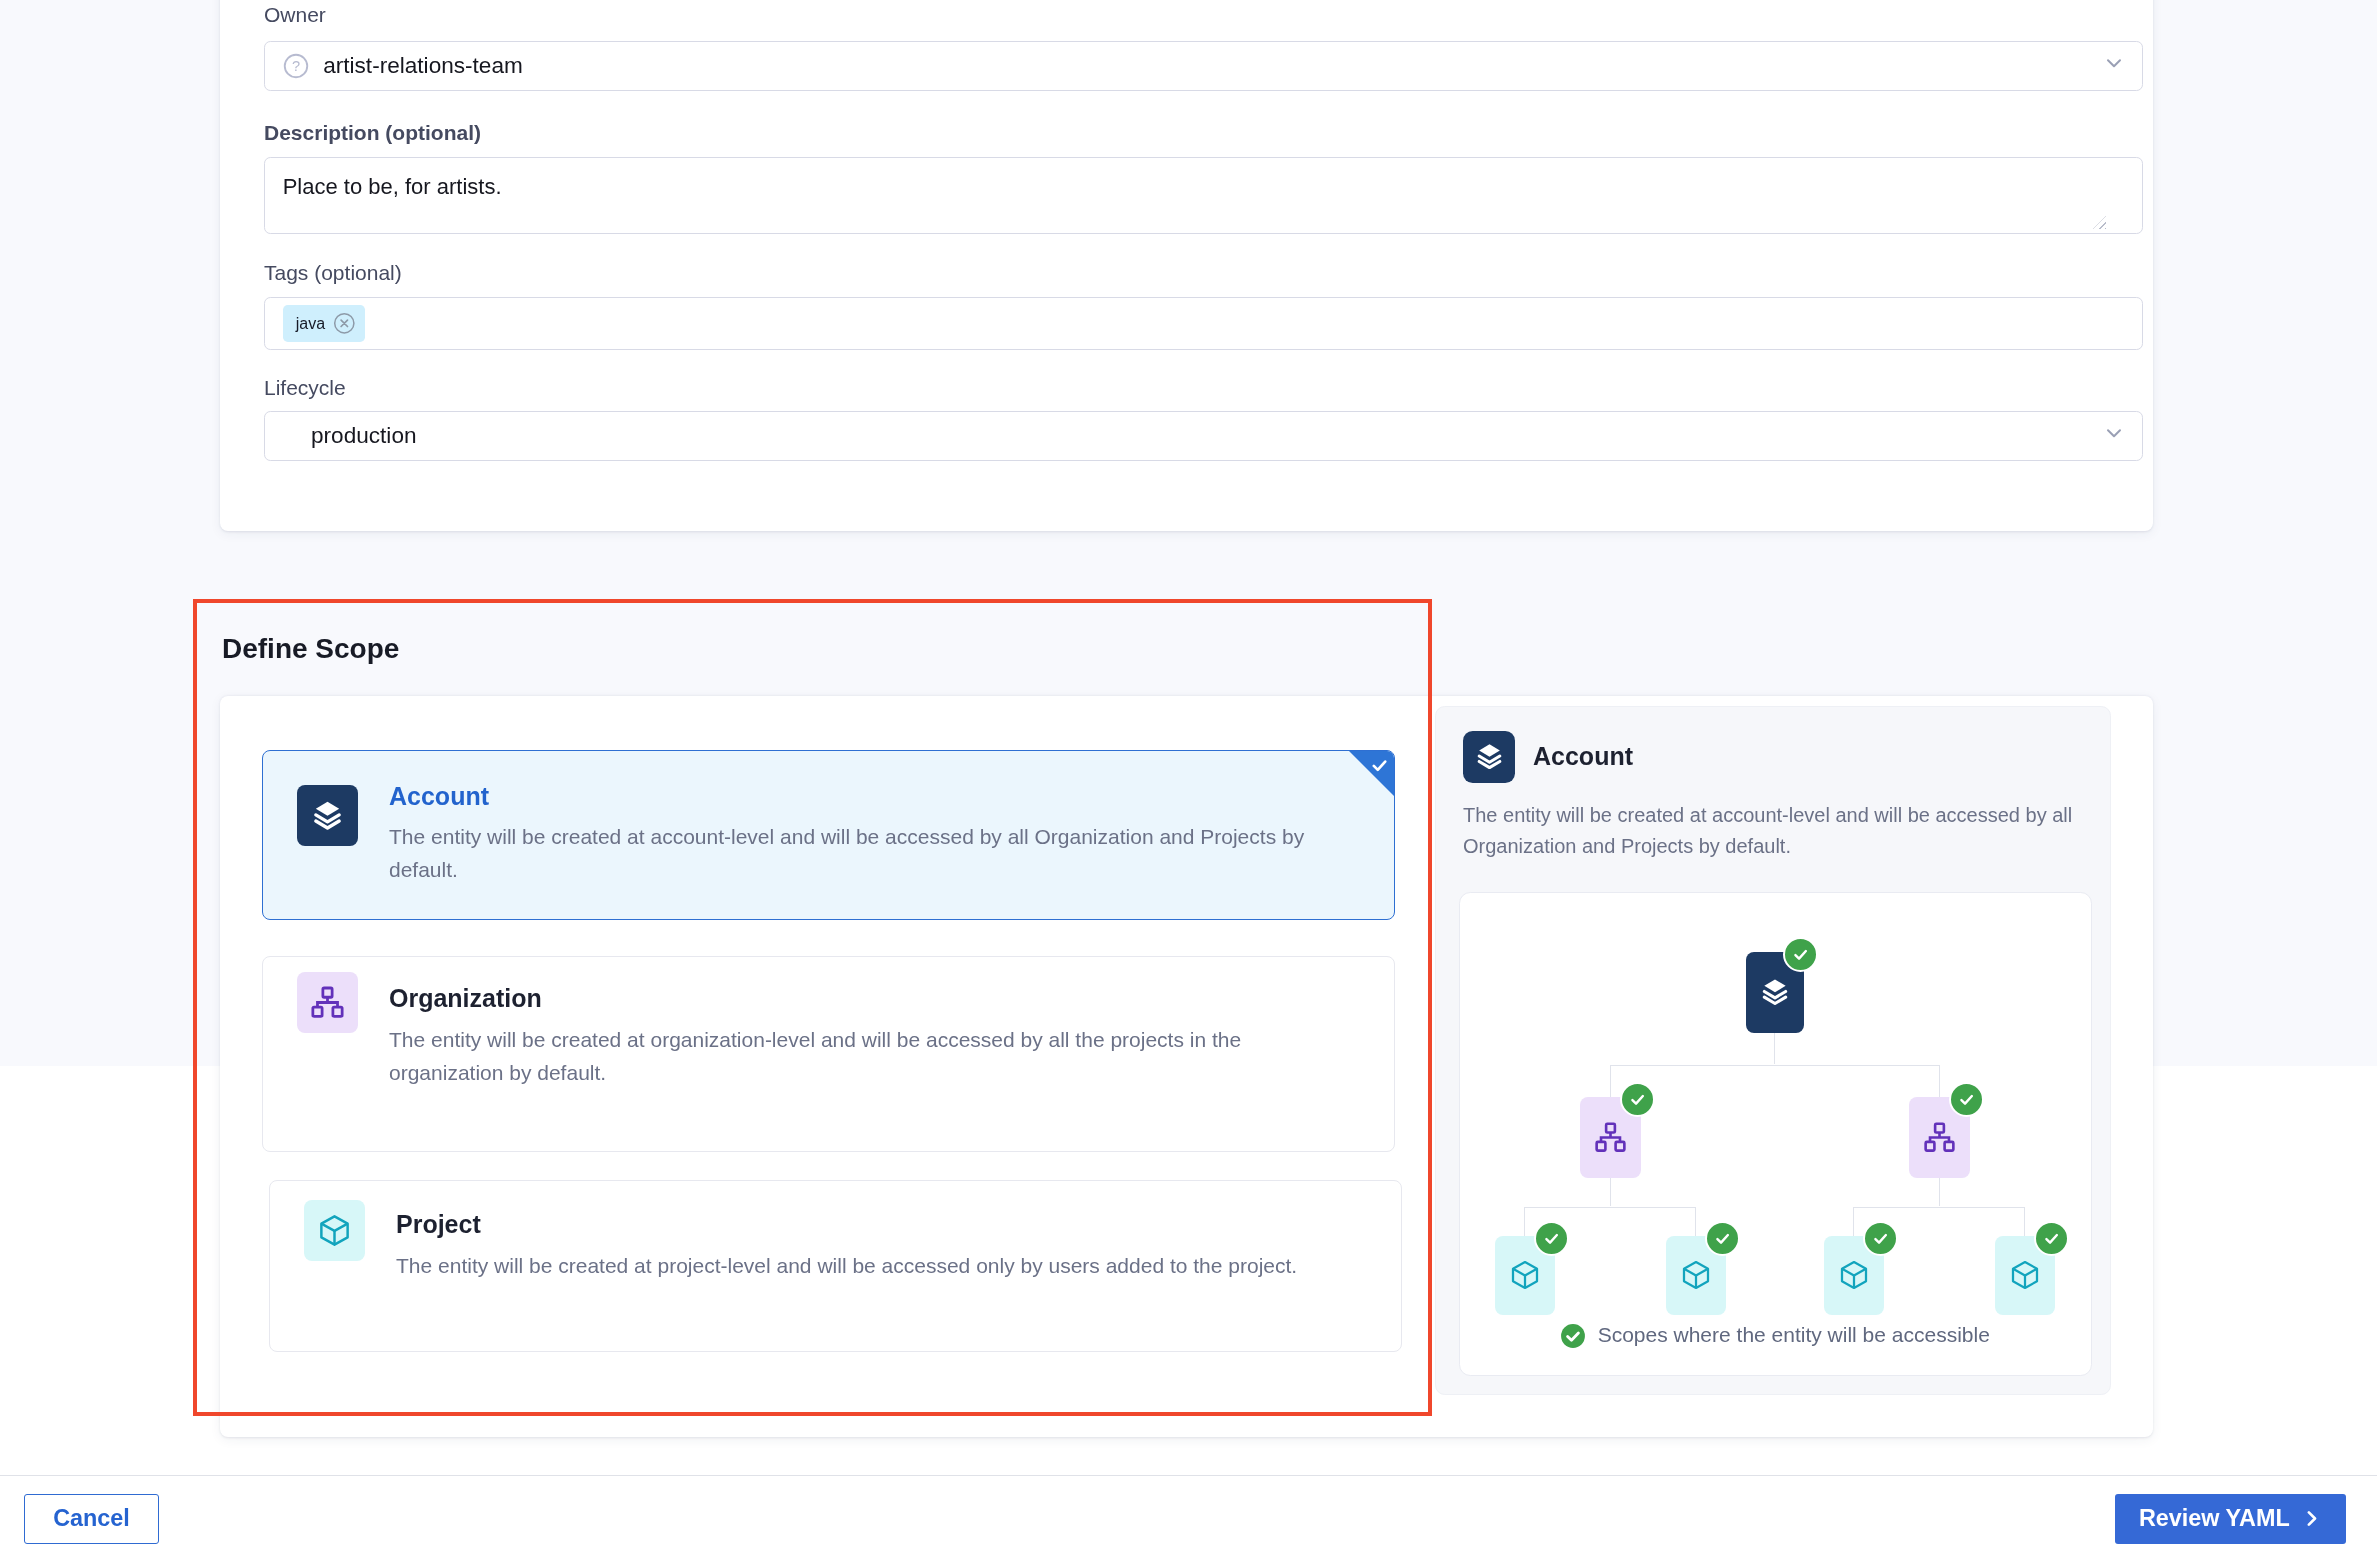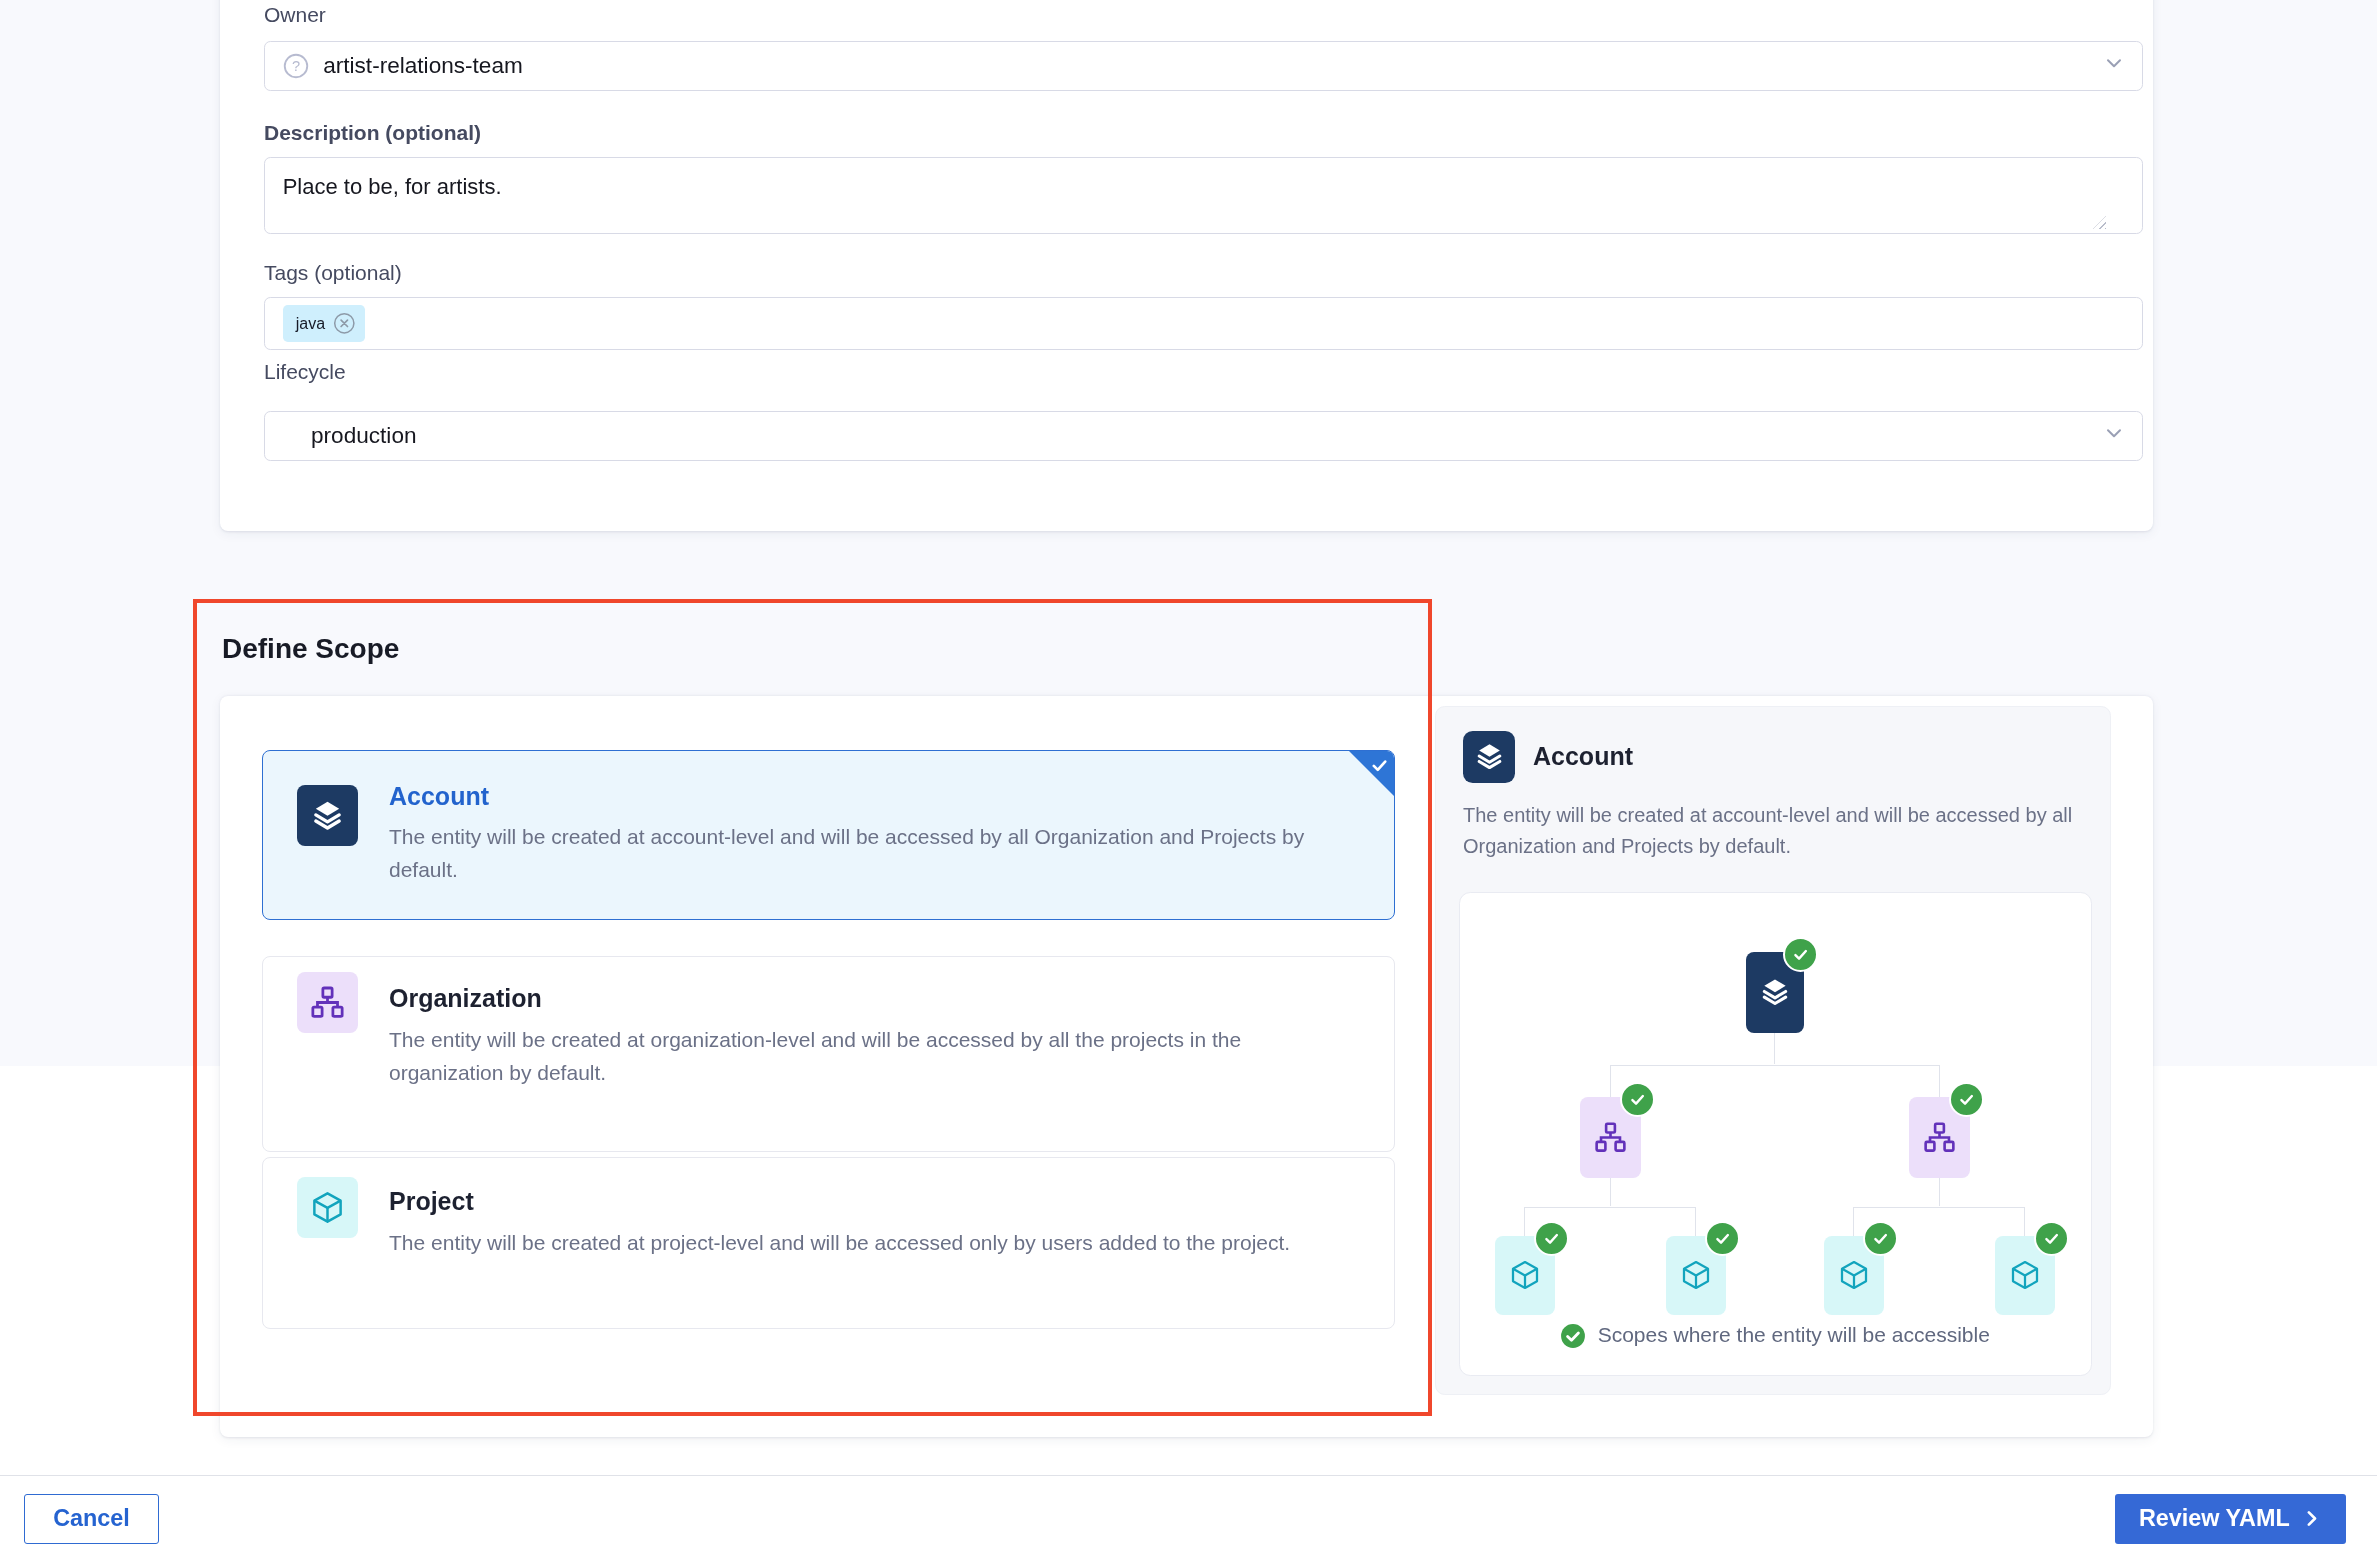--- a/index.html
+++ b/index.html
@@ -158,21 +158,21 @@
     <span class="chip">
       <span>java</span>
       <span class="x">
           <svg width="22.6" height="22.6" viewBox="0 0 28 28">
             <use href="#sym-x-circle"></use>
           </svg>
         </span>
     </span>
   </div>
 
-  <div class="field-label" style="top:392px;">Lifecycle</div>
+  <div class="field-label" style="top:408px;">Lifecycle</div>
   <div class="input select" style="top:443px;padding-left:46px;">
     <span>production</span>
     <span class="chev"><svg width="24" height="24" viewBox="0 0 30 30">
           <use href="#sym-chevron-down"></use>
         </svg></span>
   </div>
 </div>
 
 <div class="scope-heading">Define Scope</div>
 
@@ -195,21 +195,21 @@
   <div class="opt" style="top:260px;height:196px;">
     <div class="opt-icon ic-purple" style="top:14.5px;">
         <svg width="37" height="37" viewBox="0 0 46 46">
           <use href="#sym-sitemap"></use>
         </svg>
       </div>
     <div class="opt-title" style="top:27px;text-align:center;">Organization</div>
     <div class="opt-desc" style="top:66px;">The entity will be created at organization-level and will be accessed by all the projects in the organization by default.</div>
   </div>
 
-  <div class="opt" style="top:461px;height:172px;">
+  <div class="opt" style="top:484px;height:172px;margin-left:7px;">
     <div class="opt-icon ic-teal" style="top:19.3px;">
         <svg width="35" height="35" viewBox="0 0 44 44">
           <use href="#sym-cube"></use>
         </svg>
       </div>
     <div class="opt-title" style="top:29px;">Project</div>
     <div class="opt-desc" style="top:68px;">The entity will be created at project-level and will be accessed only by users added to the project.</div>
   </div>
 
   <div class="panel">

